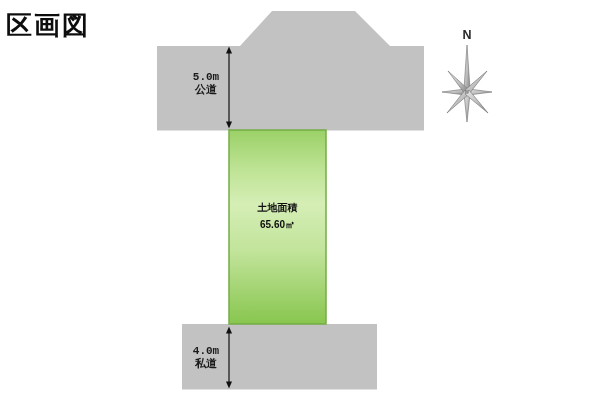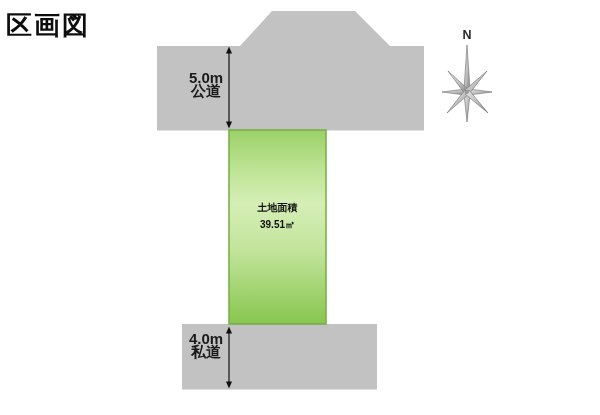--- a/index.html
+++ b/index.html
@@ -23,27 +23,28 @@
   }
   .diagram-svg {
     position: absolute;
     left: 0; top: 0;
     width: 600px; height: 415px;
   }
   .road-label {
     position: absolute;
     width: 44px;
     text-align: center;
-    font-size: 15px;
+    font-size: 11px;
     line-height: 13px;
     font-weight: bold;
     color: #1a1a1a;
+    font-family: Liberation Mono, monospace;
   }
   .road-label-top { left: 184px; top: 71px; }
-  .road-label-bottom { left: 184px; top: 332px; }
+  .road-label-bottom { left: 184px; top: 345px; }
   .plot-label {
     position: absolute;
     left: 229px;
     top: 199px;
     width: 97px;
     text-align: center;
     font-size: 10px;
     line-height: 17px;
     font-weight: bold;
     color: #0f0f0f;
@@ -128,16 +129,16 @@
     <div>公道</div>
   </div>
 
   <div class="road-label road-label-bottom">
     <div>4.0m</div>
     <div>私道</div>
   </div>
 
   <div class="plot-label">
     <div>土地面積</div>
-    <div>39.51㎡</div>
+    <div>65.60㎡</div>
   </div>
 
 </div>
 
 </body></html>

